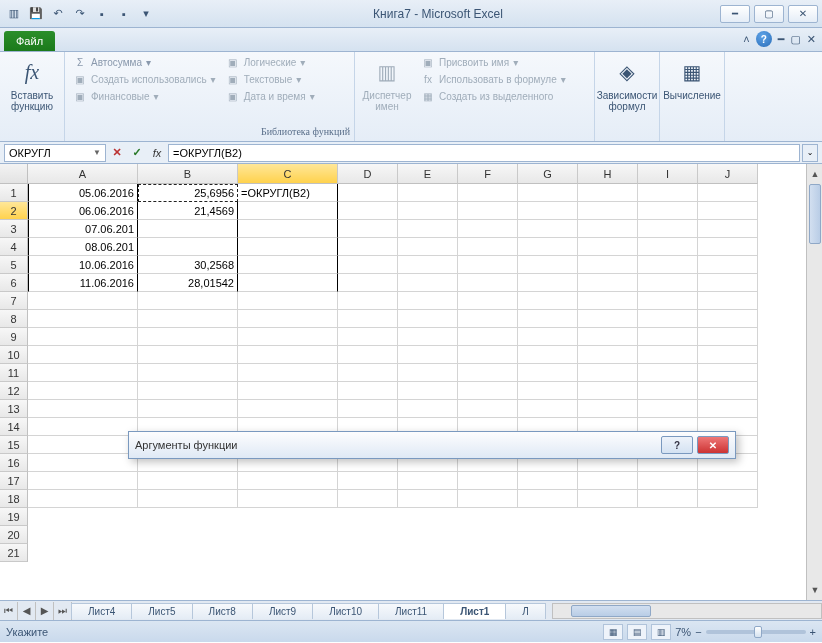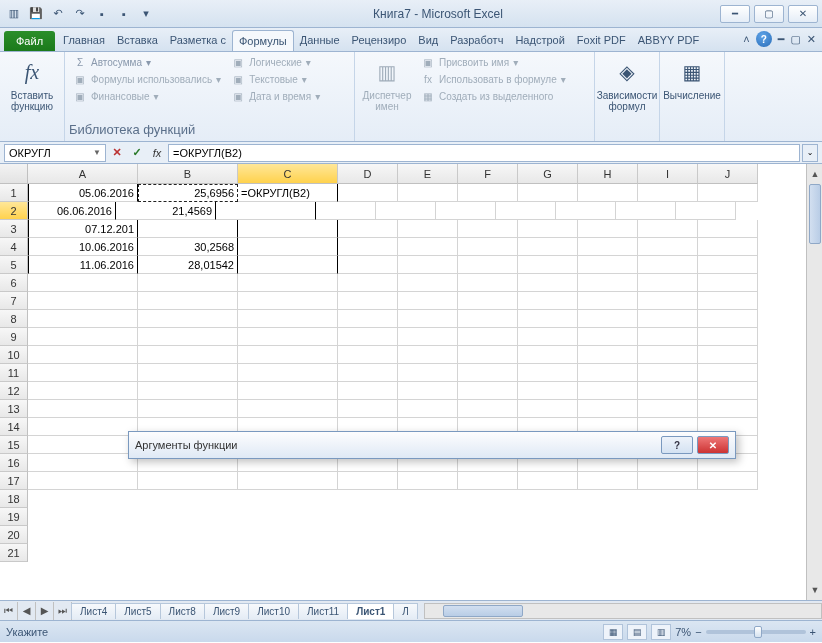--- a/index.html
+++ b/index.html
@@ -18,21 +18,21 @@
 .file-tab { background: linear-gradient(#2a8e2a,#1b7a1b); color: #fff; padding: 4px 12px; border-radius: 3px 3px 0 0; font-size: 11px; margin-right: 2px; }
 .rtab { padding: 4px 6px; color: #3b5574; font-size: 11px; cursor: pointer; }
 .rtab.active { background: #f5f8fc; border: 1px solid #9db4d1; border-bottom: none; border-radius: 3px 3px 0 0; }
 .ribbon-right { margin-left: auto; display: flex; gap: 6px; padding: 0 6px 4px 0; color: #3b5574; align-items: center; }
 .help-circle { width: 16px; height: 16px; border-radius: 50%; background: radial-gradient(circle at 40% 30%, #5fa4e8, #2a6db8); color: #fff; display: flex; align-items: center; justify-content: center; font-size: 10px; font-weight: bold; }
 
 
 .ribbon { height: 90px; background: linear-gradient(#f5f8fc,#e5edf7); display: flex; border-bottom: 1px solid #9db4d1; }
 .group { border-right: 1px solid #c5d5e8; display: flex; flex-direction: column; padding: 2px 4px; }
 .group-body { flex: 1; display: flex; align-items: flex-start; gap: 2px; }
-.group-label { text-align: left; font-size: 13px; color: #5a6f8a; padding: 2px 0; }
+.group-label { text-align: right; font-size: 10px; color: #5a6f8a; padding: 2px 0; font-family: Liberation Serif, serif; }
 .big-btn { display: flex; flex-direction: column; align-items: center; justify-content: flex-start; width: 56px; padding: 2px; gap: 2px; color: #3b5574; font-size: 10px; text-align: center; line-height: 1.1; }
 .big-btn .icn { width: 32px; height: 32px; display: flex; align-items: center; justify-content: center; font-size: 20px; }
 .small-rows { display: flex; flex-direction: column; gap: 1px; }
 .small-btn { display: flex; align-items: center; gap: 4px; padding: 1px 4px; color: #8a99ad; font-size: 10px; white-space: nowrap; }
 .small-btn .si { width: 14px; height: 14px; display: inline-flex; align-items: center; justify-content: center; }
 .disabled { color: #a0adba; }
 
 
 .fbar { height: 22px; background: #e8eff7; display: flex; align-items: center; border-bottom: 1px solid #9db4d1; padding: 0 4px; gap: 2px; }
 .namebox { width: 102px; height: 18px; background: #fff; border: 1px solid #9db4d1; display: flex; align-items: center; padding: 0 4px; font-size: 11px; }
@@ -78,21 +78,21 @@
 .dlg-close { background: linear-gradient(#e77,#c33); color: #fff; font-weight: bold; }
 .dlg-body { padding: 6px; display: flex; gap: 4px; align-items: center; }
 .dlg-input { flex: 1; height: 20px; border: 1px solid #8aa4c4; background: #fff; padding: 0 4px; font-size: 11px; }
 .dlg-expand-wrap { border: 3px solid #d83030; border-radius: 5px; padding: 1px; }
 .dlg-expand { width: 22px; height: 18px; border: 1px solid #8aa4c4; background: linear-gradient(#fff,#dde7f3); display: flex; align-items: center; justify-content: center; }
 .dlg-expand svg { width: 14px; height: 12px; }
 
 
 .sheetbar { height: 20px; background: #e2e9f2; display: flex; align-items: center; border-top: 1px solid #9db4d1; font-size: 10px; }
 .nav-btn { width: 18px; height: 18px; display: flex; align-items: center; justify-content: center; color: #555; border-right: 1px solid #c0c0c0; }
-.stab { padding: 2px 8px; background: linear-gradient(#f7f9fc,#e4ecf5); border: 1px solid #b6c7db; border-bottom: none; color: #3b5574; margin-left: -1px; }
+.stab { padding: 2px 16px; background: linear-gradient(#f7f9fc,#e4ecf5); border: 1px solid #b6c7db; border-bottom: none; color: #3b5574; margin-left: -1px; }
 .stab.active { background: #fff; font-weight: bold; }
 .hscroll { flex: 1; height: 16px; background: #e8e8e8; margin-left: 6px; border: 1px solid #c0c0c0; position: relative; }
 .hscroll .thumb { position: absolute; left: 18px; top: 1px; height: 12px; width: 80px; background: linear-gradient(#d2dff0,#b9cde6); border: 1px solid #8fa8c7; border-radius: 2px; }
 
 
 .status { height: 22px; background: linear-gradient(#dbe6f2,#c9d9ec); display: flex; align-items: center; padding: 0 6px; font-size: 11px; color: #3b5574; border-top: 1px solid #9db4d1; }
 .zoom { margin-left: auto; display: flex; align-items: center; gap: 4px; }
 .zslider { width: 100px; height: 4px; background: #b0c3da; position: relative; border-radius: 2px; }
 .zslider .zt { position: absolute; left: 48px; top: -4px; width: 8px; height: 12px; background: linear-gradient(#fff,#d5e2f0); border: 1px solid #8fa8c7; border-radius: 2px; }
 .view-btn { width: 20px; height: 16px; border: 1px solid #b0c3da; background: #eef3fa; display: flex; align-items: center; justify-content: center; font-size: 9px; }
@@ -113,33 +113,20 @@
   <div class="title">Книга7  -  Microsoft Excel</div>
   <div class="winctrl">
     <div class="winbtn">━</div>
     <div class="winbtn">▢</div>
     <div class="winbtn">✕</div>
   </div>
 </div>
 
 <div class="ribbon-tabs">
   <div class="file-tab">Файл</div>
-  <div id="rtabs" style="display: flex;">
-      <div class="rtab">Главная</div>
-      <div class="rtab">Вставка</div>
-      <div class="rtab">Разметка с</div>
-      <div class="rtab active">Формулы</div>
-      <div class="rtab">Данные</div>
-      <div class="rtab">Рецензиро</div>
-      <div class="rtab">Вид</div>
-      <div class="rtab">Разработч</div>
-      <div class="rtab">Надстрой</div>
-      <div class="rtab">Foxit PDF</div>
-      <div class="rtab">ABBYY PDF</div>
-    </div>
   <div class="ribbon-right">
     <span>˄</span>
     <span class="help-circle">?</span>
     <span>━</span>
     <span>▢</span>
     <span>✕</span>
   </div>
 </div>
 
 <div class="ribbon">
@@ -152,21 +139,21 @@
         <span style="white-space:pre-line">Вставить
 функцию</span>
       </div>
     </div>
     <div class="group-label"></div>
   </div>
   <div class="group" style="width:290px">
     <div class="group-body">
       <div class="small-rows">
         <div class="small-btn"><span class="si">Σ</span><span>Автосумма</span> ▾</div>
-        <div class="small-btn disabled"><span class="si">▣</span><span>Формулы использовались</span> ▾</div>
+        <div class="small-btn disabled"><span class="si">▣</span><span>Создать использовались</span> ▾</div>
         <div class="small-btn disabled"><span class="si">▣</span><span>Финансовые</span> ▾</div>
       </div>
       <div class="small-rows">
         <div class="small-btn disabled"><span class="si">▣</span><span>Логические</span> ▾</div>
         <div class="small-btn disabled"><span class="si">▣</span><span>Текстовые</span> ▾</div>
         <div class="small-btn disabled"><span class="si">▣</span><span>Дата и время</span> ▾</div>
       </div>
     </div>
     <div class="group-label">Библиотека функций</div>
   </div>
@@ -264,33 +251,45 @@
         <div class="cell tbl-border-r" style="width: 100px;">=ОКРУГЛ(B2)</div>
         <div class="cell " style="width: 60px;"></div>
         <div class="cell " style="width: 60px;"></div>
         <div class="cell " style="width: 60px;"></div>
         <div class="cell " style="width: 60px;"></div>
         <div class="cell " style="width: 60px;"></div>
         <div class="cell " style="width: 60px;"></div>
         <div class="cell " style="width: 60px;"></div>
       </div>
       <div class="row">
-        <div class="cell rj tbl-border-l tbl-border-r" style="width: 88px;">06.06.2016</div>
+        <div class="cell rj tbl-border-l tbl-border-r" style="width: 110px;">06.06.2016</div>
         <div class="cell rj tbl-border-r" style="width: 100px;">21,4569</div>
         <div class="cell tbl-border-r" style="width: 100px;"></div>
         <div class="cell " style="width: 60px;"></div>
         <div class="cell " style="width: 60px;"></div>
         <div class="cell " style="width: 60px;"></div>
         <div class="cell " style="width: 60px;"></div>
         <div class="cell " style="width: 60px;"></div>
         <div class="cell " style="width: 60px;"></div>
         <div class="cell " style="width: 60px;"></div>
       </div>
       <div class="row">
-        <div class="cell rj tbl-border-l tbl-border-r" style="width: 110px;">07.12.201</div>
+        <div class="cell rj tbl-border-l tbl-border-r" style="width: 110px;">07.06.201</div>
+        <div class="cell rj tbl-border-r" style="width: 100px;"></div>
+        <div class="cell tbl-border-r" style="width: 100px;"></div>
+        <div class="cell " style="width: 60px;"></div>
+        <div class="cell " style="width: 60px;"></div>
+        <div class="cell " style="width: 60px;"></div>
+        <div class="cell " style="width: 60px;"></div>
+        <div class="cell " style="width: 60px;"></div>
+        <div class="cell " style="width: 60px;"></div>
+        <div class="cell " style="width: 60px;"></div>
+      </div>
+      <div class="row">
+        <div class="cell rj tbl-border-l tbl-border-r" style="width: 110px;">08.06.201</div>
         <div class="cell rj tbl-border-r" style="width: 100px;"></div>
         <div class="cell tbl-border-r" style="width: 100px;"></div>
         <div class="cell " style="width: 60px;"></div>
         <div class="cell " style="width: 60px;"></div>
         <div class="cell " style="width: 60px;"></div>
         <div class="cell " style="width: 60px;"></div>
         <div class="cell " style="width: 60px;"></div>
         <div class="cell " style="width: 60px;"></div>
         <div class="cell " style="width: 60px;"></div>
       </div>

